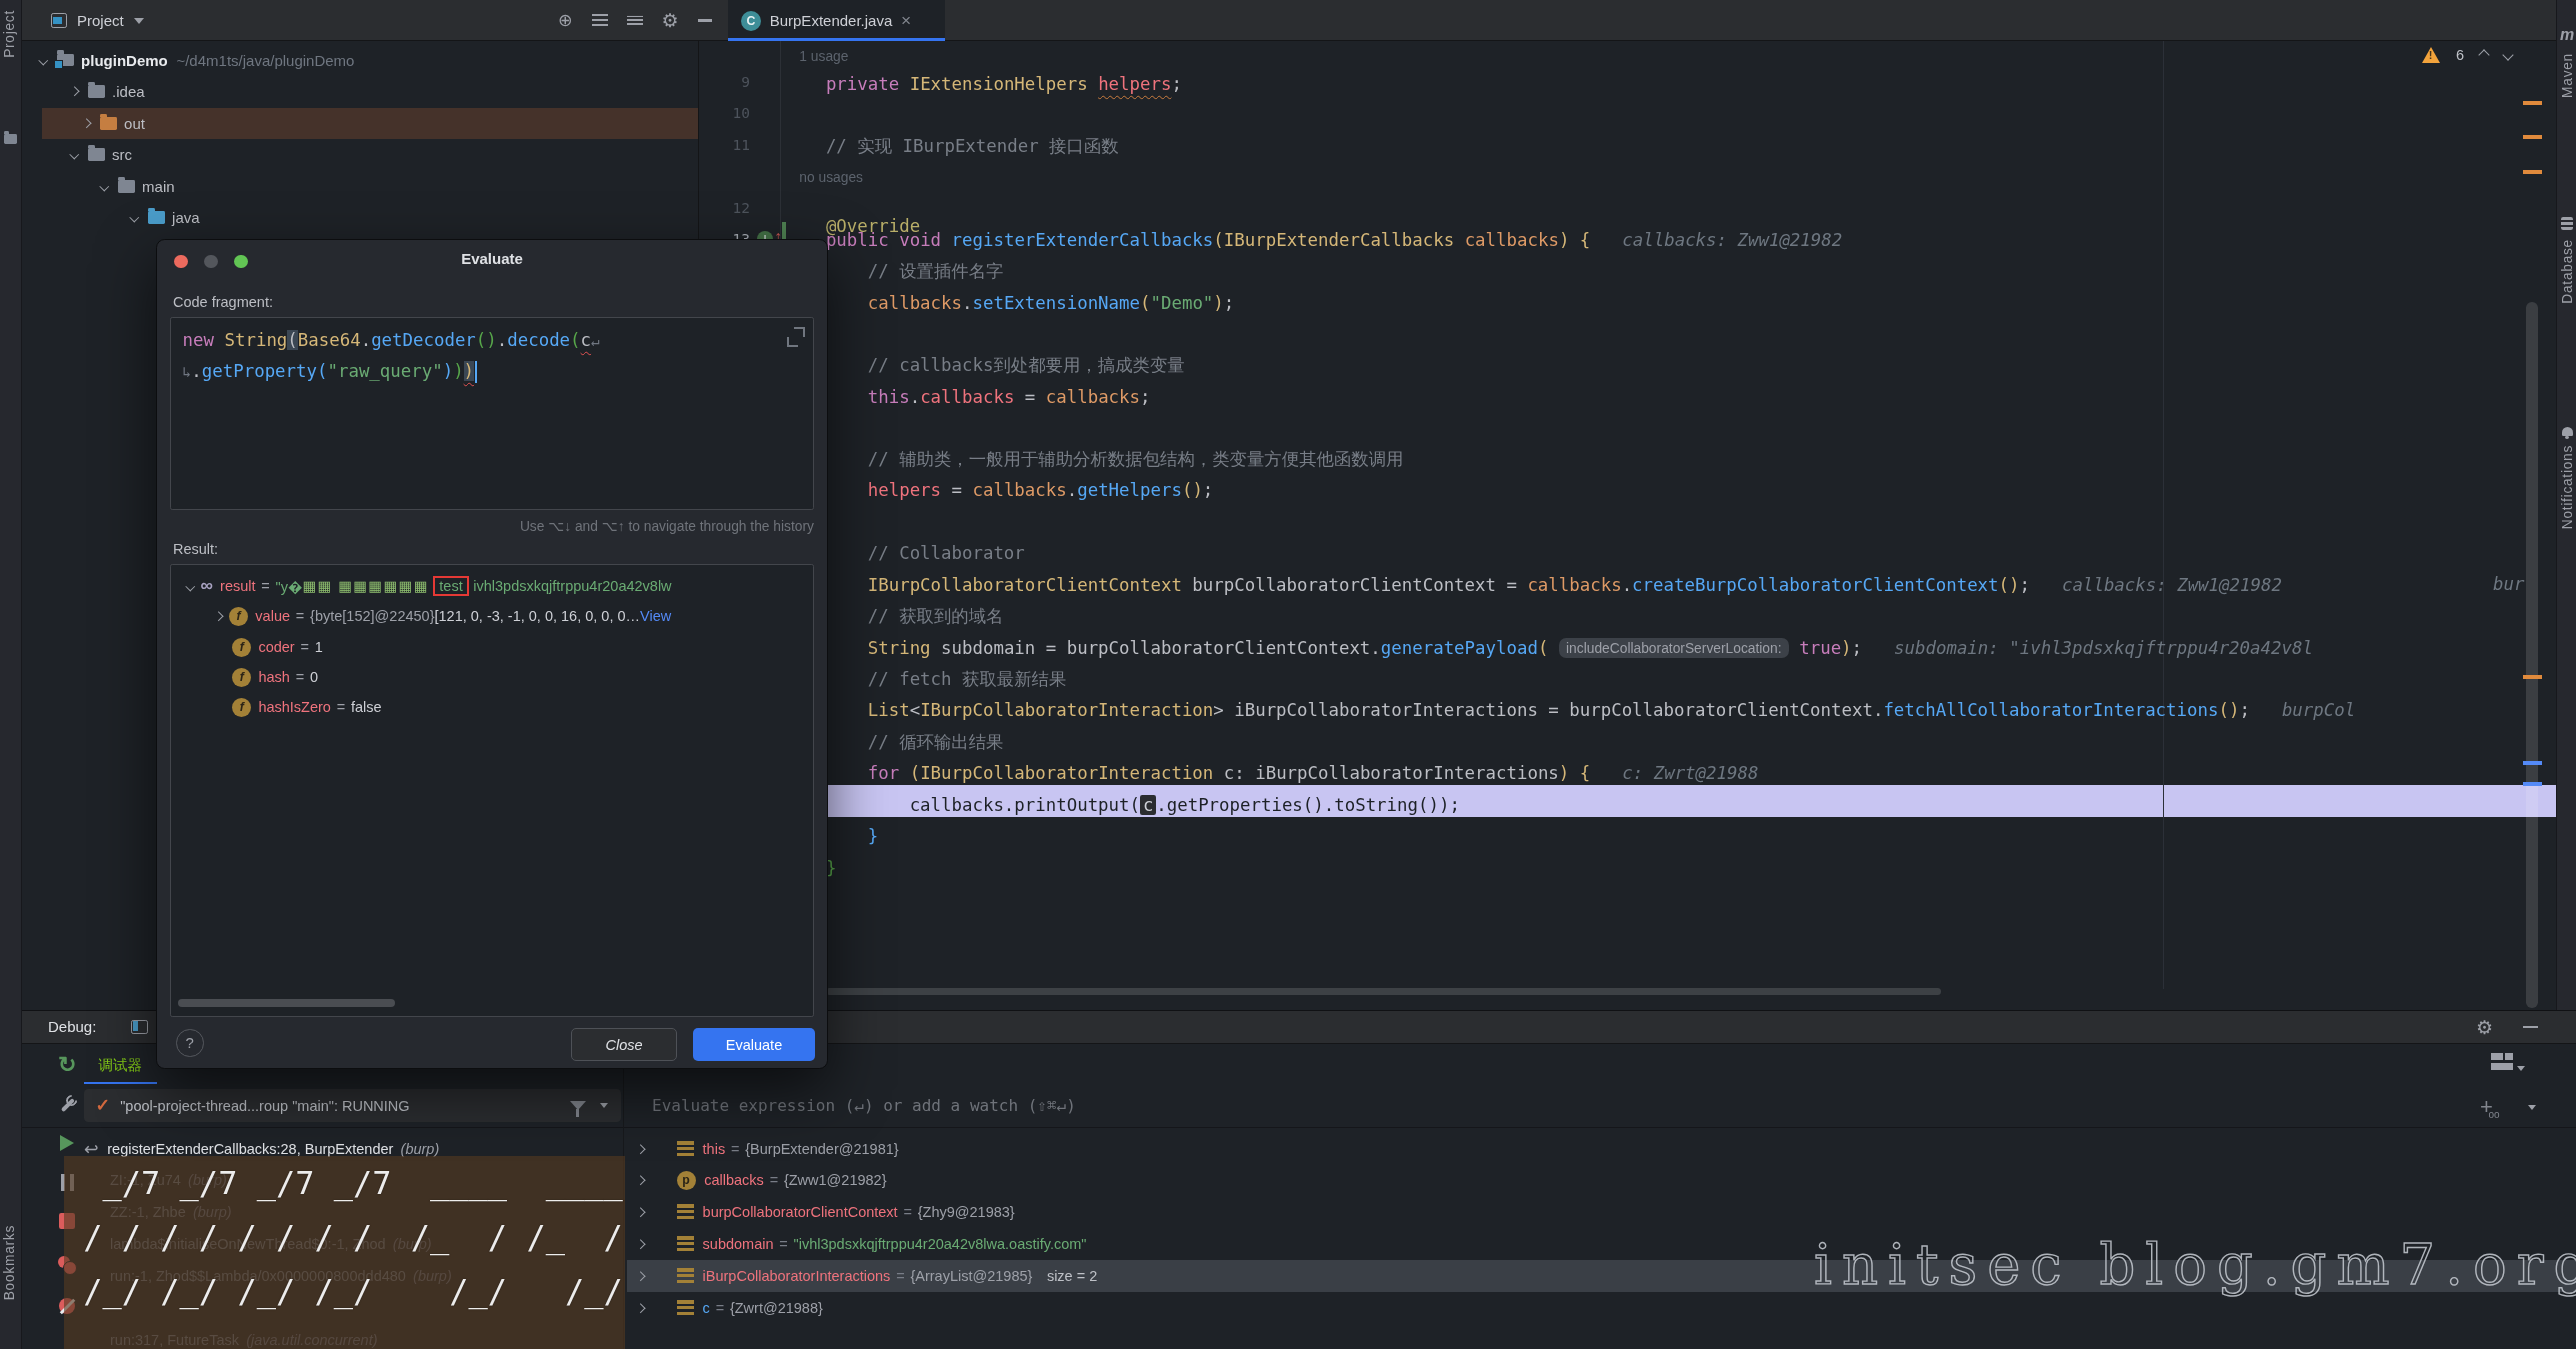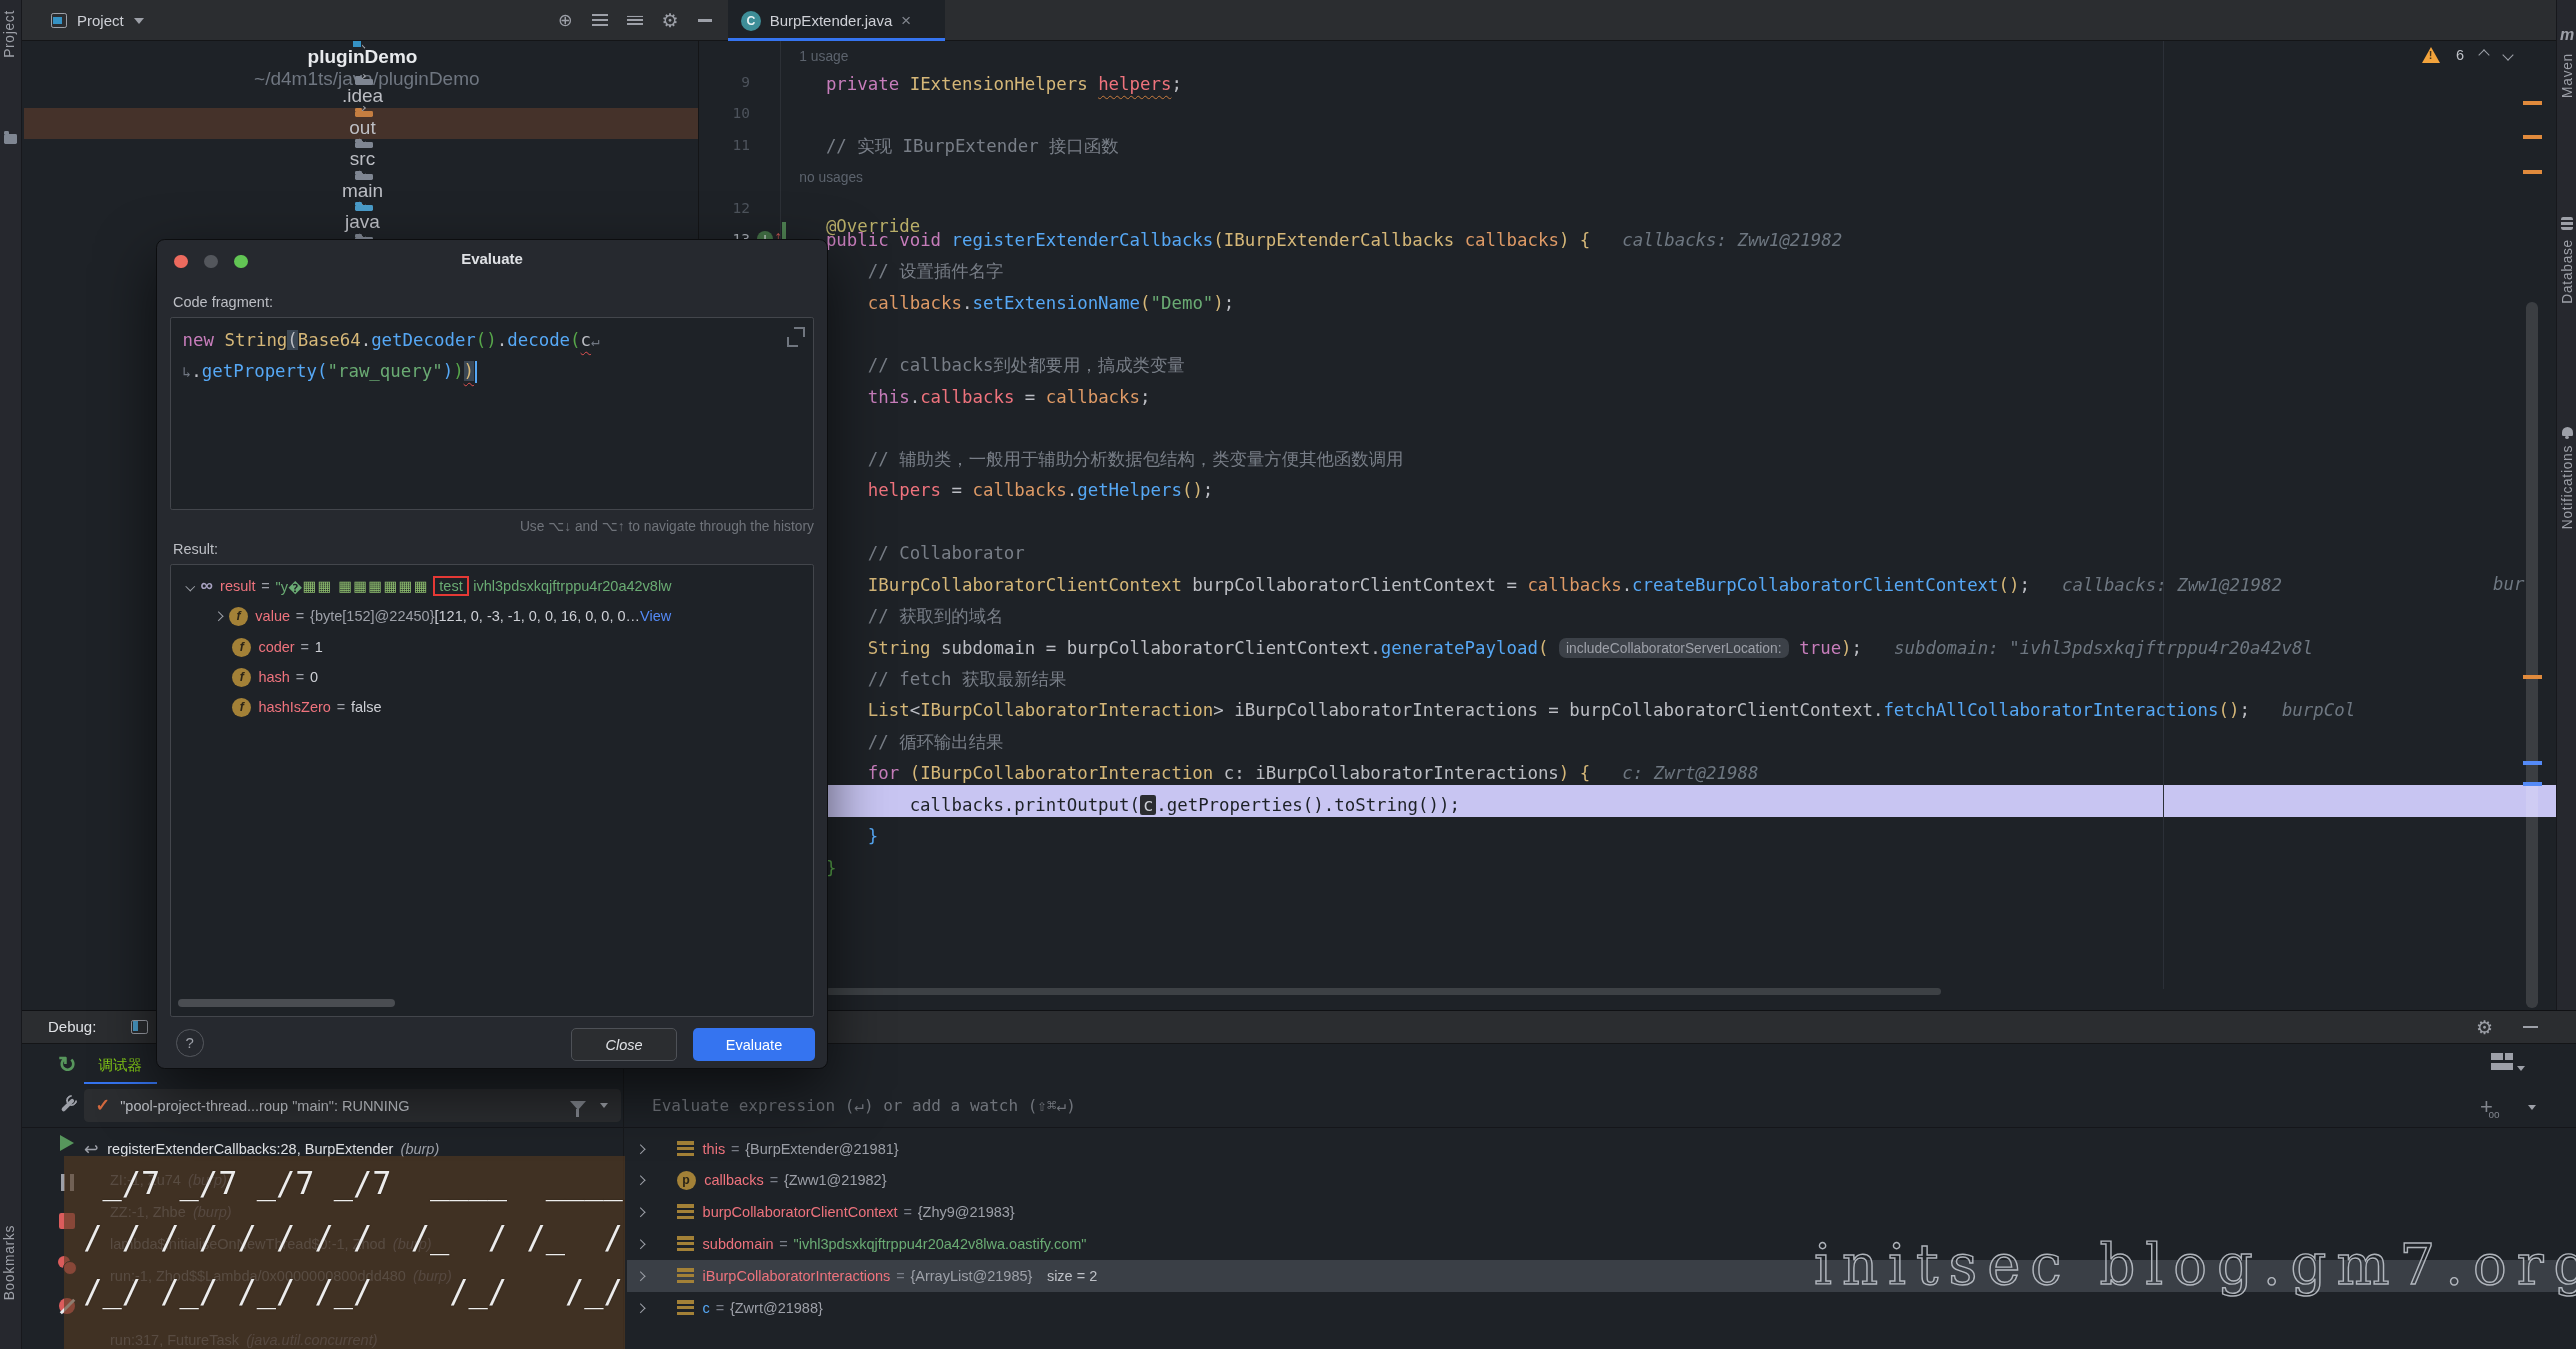--- a/index.html
+++ b/index.html
@@ -27,21 +27,21 @@
   .hbar { width:14.5px; height:2.2px; background:#9DA0A8; }
   .tab { position:absolute; left:706px; top:0; width:217px; height:41px; background:#1E2227; display:flex; align-items:center; gap:8.7px; padding:0 13px; }
   .tab::after { content:""; position:absolute; left:0; bottom:0; width:100%; height:2.9px; background:#3574F0; }
   .cls-badge { width:20px; height:20px; border-radius:50%; background:#3E8E98; color:#E8F2F3; font-size:12.3px; font-weight:bold; display:flex; align-items:center; justify-content:center; }
   .tab-title { color:#CED0D6; font-size:15px; }
   .tab-close { color:#81858D; font-size:17.4px; }
   .more-vert { position:absolute; left:2534px; top:5.8px; color:#9DA0A8; font-size:17.4px; }
 
   
   .project-panel { left:22px; top:41px; width:677px; height:969px; background:#1E2227; border-right:0.7px solid #141517; overflow:hidden; }
-  .tree-row { position:absolute; left:2px; width:677px; height:31px; display:flex; align-items:center; font-size:19px; color:#BCBEC4;flex-direction:column; }
+  .tree-row { position:absolute; left:8px; width:677px; height:31px; display:flex; align-items:center; font-size:15px; color:#BCBEC4; }
   .tree-row.selected { background:#45322A; }
   .chev { display:inline-block; width:6.5px; height:6.5px; border-right:1.4px solid #9DA0A8; border-bottom:1.4px solid #9DA0A8; }
   .chev.right { transform:rotate(-45deg); }
   .chev.down { transform:rotate(45deg); }
   .folder { display:inline-block; width:17.4px; height:12.3px; border-radius:1.4px; background:#7F8692; position:relative; margin:0 7.2px 0 10px; }
   .folder::before { content:""; position:absolute; top:-3.6px; left:0; width:7.2px; height:3.6px; border-radius:1.4px 1.4px 0 0; background:inherit; }
   .folder.orange { background:#C57E41; }
   .folder.source { background:#4A9CC9; }
   .folder.module::after { content:""; position:absolute; left:-2.9px; bottom:-2.9px; width:7.2px; height:7.2px; background:#3592C4; border:0.7px solid #1E2227; }
   .tree-label { white-space:nowrap; }
@@ -212,21 +212,21 @@
         <span class="folder module"></span>
         <span class="tree-label"><b>pluginDemo</b></span>
         <span class="tree-path">~/d4m1ts/java/pluginDemo</span>
       </div>
       <div class="tree-row" style="top: 35px;">
         <span style="width: 41px; flex: 0 0 auto;"></span>
         <span class="chev right"></span>
         <span class="folder"></span>
         <span class="tree-label">.idea</span>
       </div>
-      <div class="tree-row selected" style="top: 67px;">
+      <div class="tree-row selected" style="top: 67px; margin-left: 12px;">
         <span style="width: 41px; flex: 0 0 auto;"></span>
         <span class="chev right"></span>
         <span class="folder orange"></span>
         <span class="tree-label">out</span>
       </div>
       <div class="tree-row" style="top: 98px;">
         <span style="width: 41px; flex: 0 0 auto;"></span>
         <span class="chev down"></span>
         <span class="folder"></span>
         <span class="tree-label">src</span>

